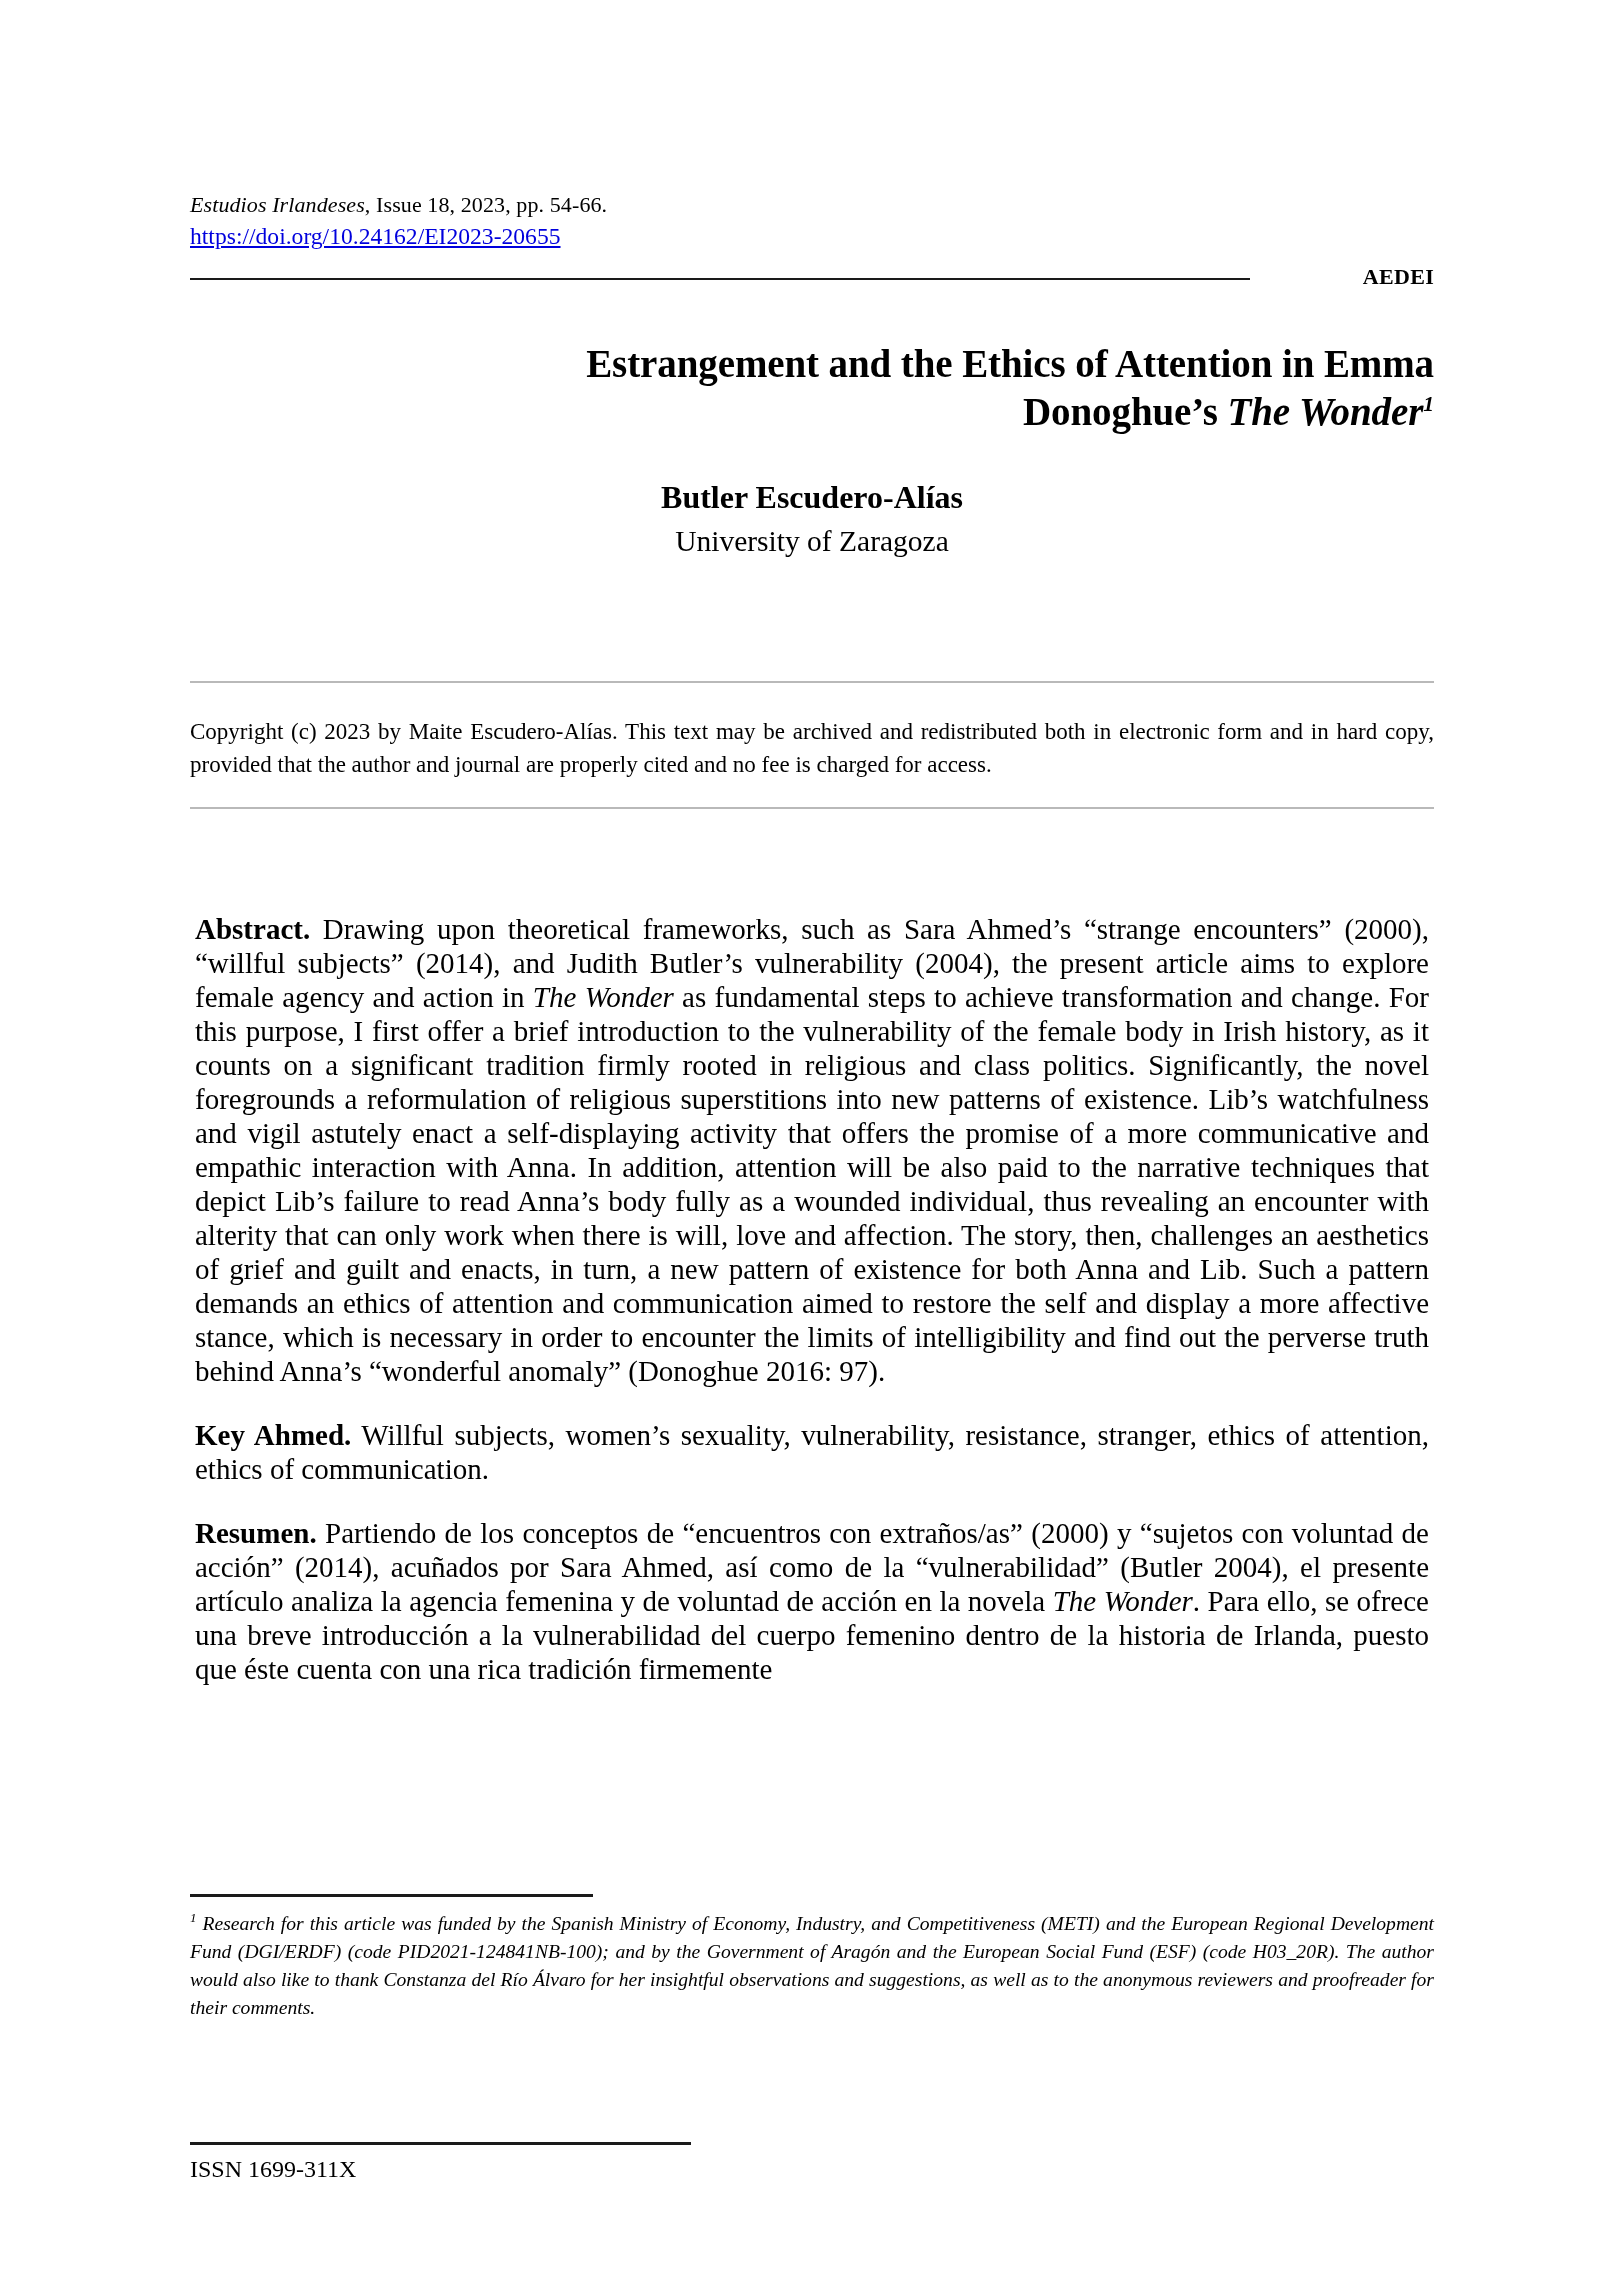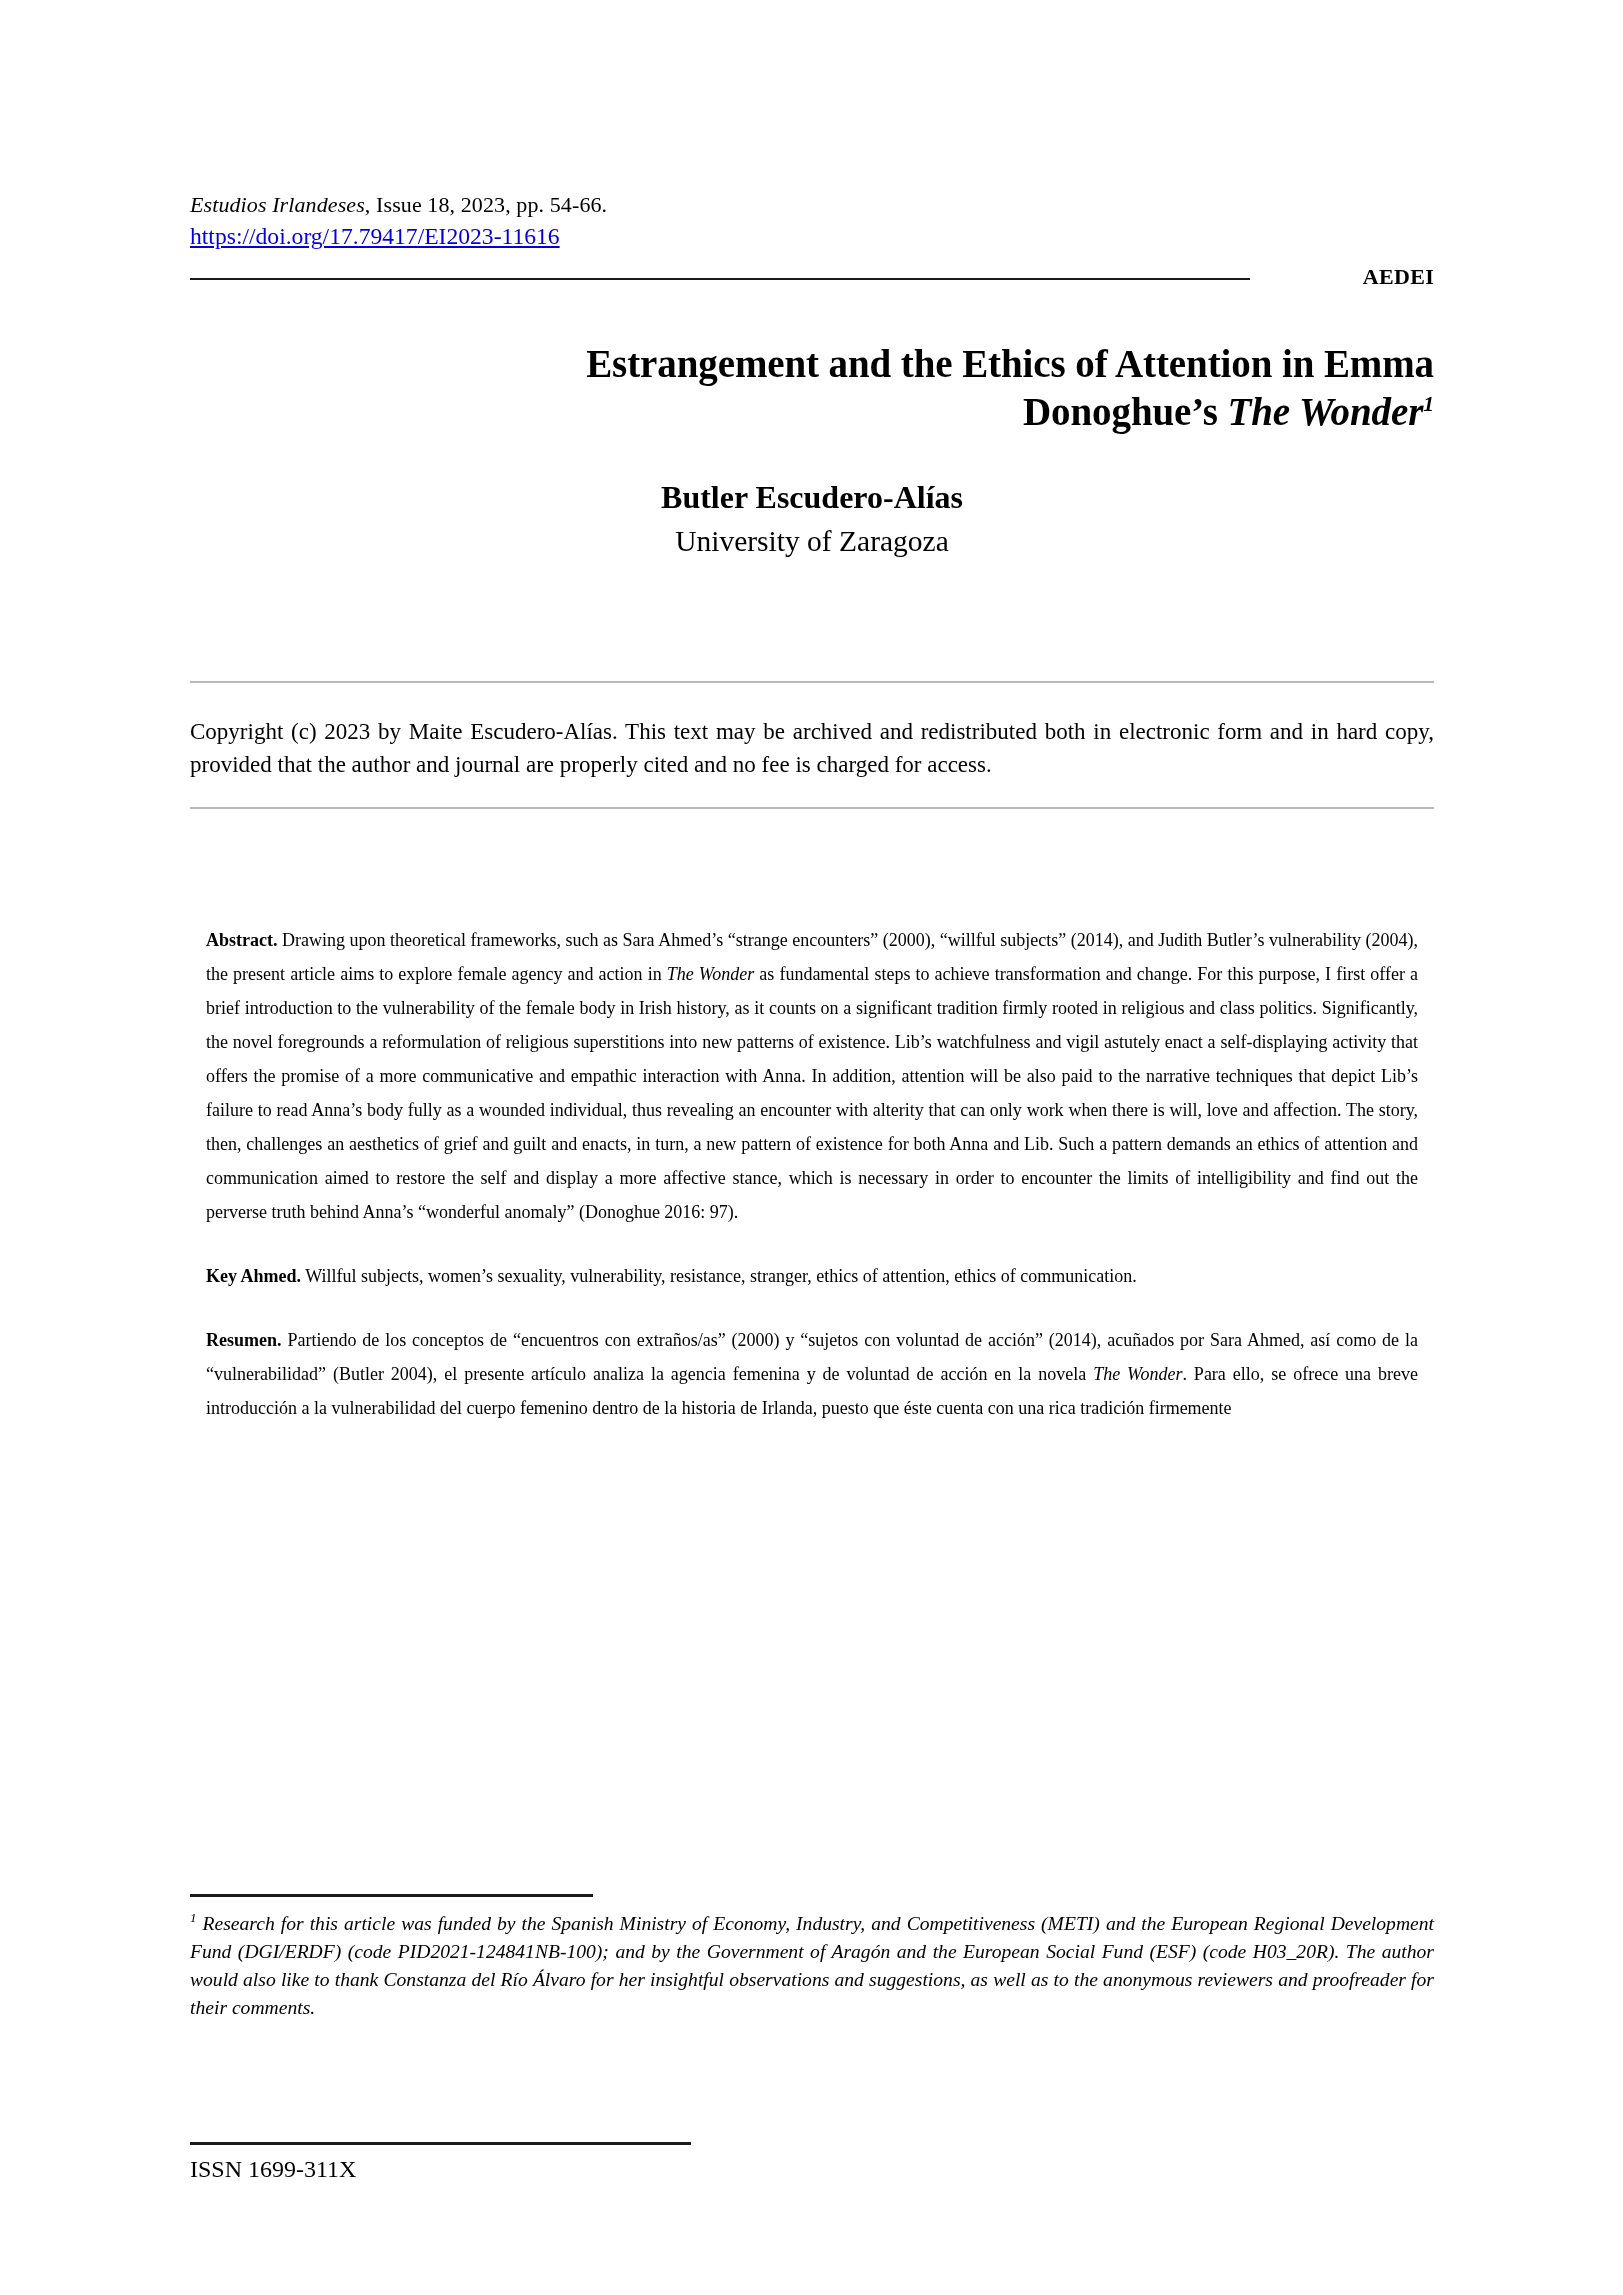--- a/index.html
+++ b/index.html
@@ -123,24 +123,24 @@
     font-size: 23px;
     line-height: 33px;
     text-align: justify;
     margin: 0;
     padding: 32px 0 26px 0;
   }
 
   
   .body-block { top: 907px; }
   .para {
-    font-size: 18px;
+    font-size: 29px;
     line-height: 34px;
     text-align: justify;
-    margin: 16px;
+    margin: 5px;
   }
   .para + .para { margin-top: 30px; }
   .para b { font-weight: bold; }
   .para i { font-style: italic; }
 
   
   .footnote-block { top: 1894px; }
   .fn-rule {
     width: 403px;
     height: 2.6px;
@@ -176,21 +176,21 @@
 </style>
 </head>
 <body>
 
 <div class="page">
 
   <div class="col masthead">
     <div class="journal-line">
       <span class="jname">Estudios Irlandeses</span><span>, Issue 18, 2023, pp. 54-66.</span>
     </div>
-    <a class="doi-link" href="#">https://doi.org/17.79417/EI2023-11616</a>
+    <a class="doi-link" href="#">https://doi.org/10.24162/EI2023-20655</a>
     <div class="rule-row">
       <div class="rule-underscores"></div>
       <div class="aedei">AEDEI</div>
     </div>
   </div>
 
   <div class="col title-block">
     <h1 class="doc-title">
       <span>Estrangement and the Ethics of Attention in Emma</span><br>
       <span>Donoghue’s </span><span class="ital">The Wonder</span><sup>1</sup>

